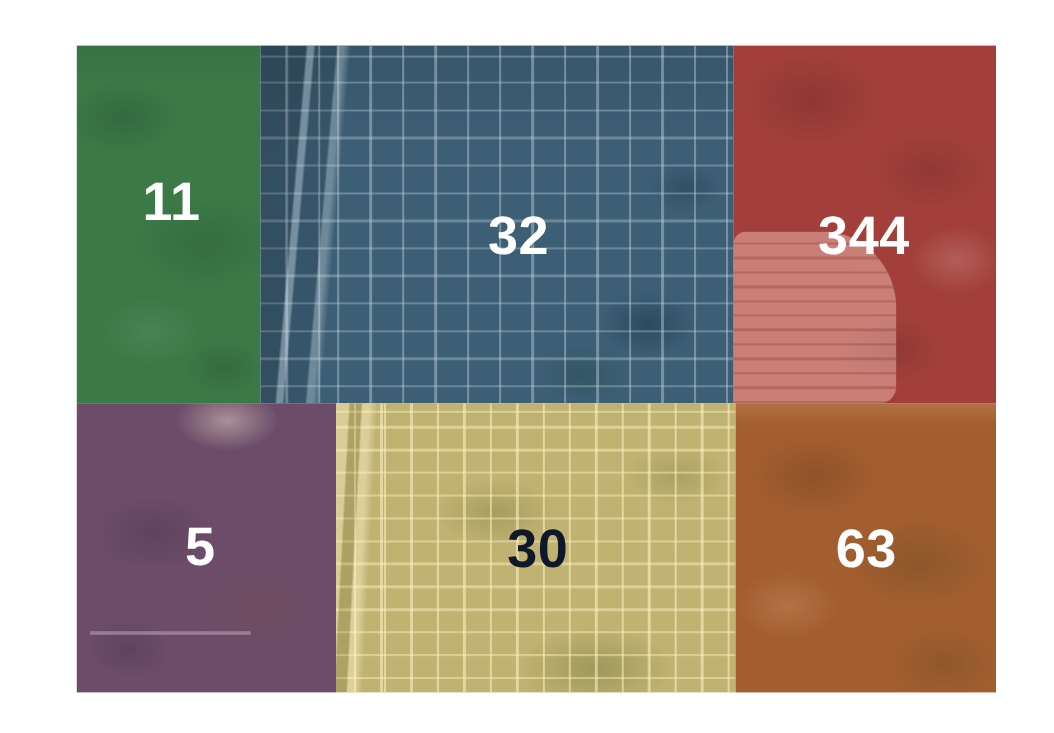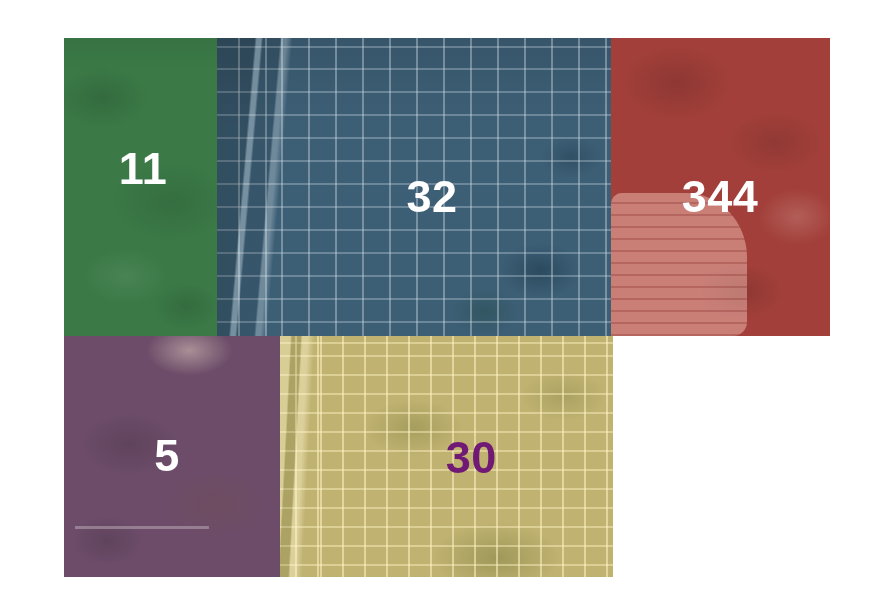--- a/index.html
+++ b/index.html
@@ -149,18 +149,21 @@
 
     <div class="tile tile-red" style="--tile-color: #A23F3A;">
       <span class="count-label" style="left: 49.8%; top: 53%; color: rgb(255, 255, 255);">344</span>
     </div>
 
     <div class="tile tile-purple" style="--tile-color: #6C4C69;">
       <span class="count-label" style="left: 47.7%; top: 49.4%; color: rgb(255, 255, 255);">5</span>
     </div>
 
     <div class="tile tile-yellow" style="--tile-color: #C0B271;">
-      <span class="count-label" style="left: 50.5%; top: 50.2%; color: #701a75; margin-left: 23px;">30</span>
+      <span class="count-label" style="left: 50.5%; top: 50.2%; color: #0f172a;">30</span>
     </div>
 
+    <div class="tile tile-orange" style="--tile-color: #A35E2F;">
+      <span class="count-label" style="left: 50.2%; top: 50.2%; color: rgb(255, 255, 255);">63</span>
+    </div>
 
   </div>
 </div>
 
 </body></html>

